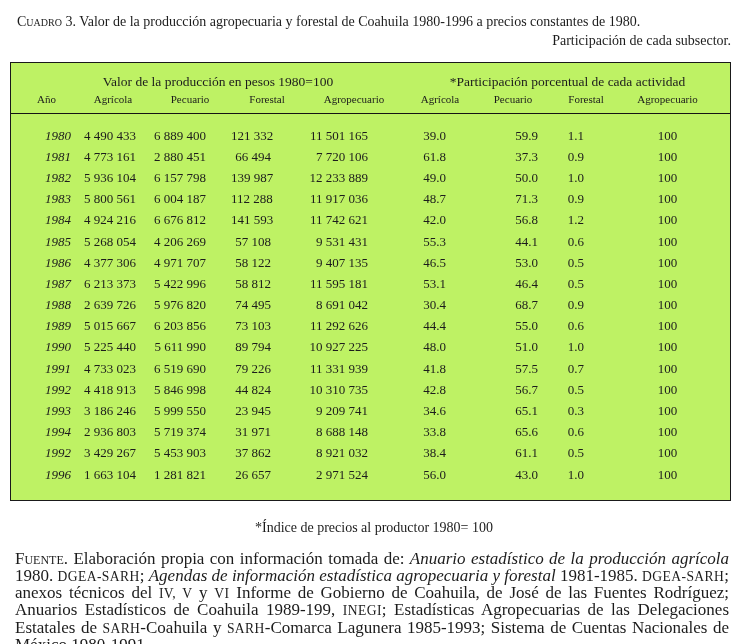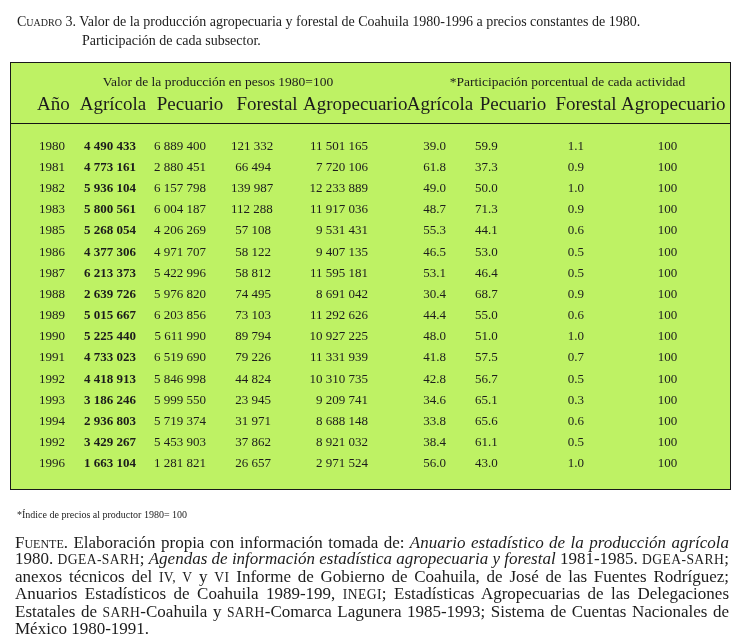--- a/index.html
+++ b/index.html
@@ -5,61 +5,61 @@
   html,body{margin:0;padding:0;}
   body{
     width:740px;height:644px;overflow:hidden;background:#ffffff;
     font-family:"Liberation Serif","DejaVu Serif",serif;color:#1c1c1c;
     position:relative;
   }
   .page{padding:12px 9px 0 10px;}
   
   .title{padding-left:7px;font-size:14px;line-height:19px;}
   .title .smallcaps{font-variant:small-caps;}
-  .title-line2{margin-left:65px;}
+  .title-line2{text-align:right;}
   
   .table-box{
     margin-top:12px;
     border:1.6px solid #1a1a1a;
     background:#bef264;
   }
   table{border-collapse:collapse;width:100%;table-layout:fixed;}
   th,td{font-weight:normal;padding:0;white-space:nowrap;overflow:visible;}
   
   col.c1{width:66px}col.c2{width:72px}col.c3{width:82px}col.c4{width:72px}
   col.c5{width:102px}col.c6{width:70px}col.c7{width:76px}col.c8{width:70px}
   col.c9{width:109px}
   
   tr.group-row th{
     font-size:13.5px;text-align:center;padding-top:11px;padding-bottom:1px;
   }
   tr.group-row th.group-left{transform:translateX(-23px);}
   
   tr.head-row th{
-    font-size:19px;text-align:center;padding-top:2px;padding-bottom:8px;
+    font-size:11px;text-align:center;padding-top:2px;padding-bottom:8px;
     border-bottom:1.8px solid #141414;
   }
   tr.head-row th:nth-child(1){text-align:left;padding-left:26px;}
   tr.head-row th:nth-child(9){padding-right:16px;}
   
   tbody td{font-size:13px;height:21.2px;vertical-align:middle;}
-  tbody td:nth-child(1){text-align:left;padding-left:28px;}
-  tbody td:nth-child(2){text-align:right;padding-right:13px;font-weight:bold;}
+  tbody td:nth-child(1){text-align:center;padding-left:28px;font-style:italic;}
+  tbody td:nth-child(2){text-align:right;padding-right:13px;}
   tbody td:nth-child(3){text-align:right;padding-right:25px;}
   tbody td:nth-child(4){text-align:right;padding-right:32px;}
   tbody td:nth-child(5){text-align:right;padding-right:37px;}
   tbody td:nth-child(6){text-align:right;padding-right:29px;}
-  tbody td:nth-child(7){padding-right:13px;}
+  tbody td:nth-child(7){text-align:right;padding-right:13px;}
   tbody td:nth-child(8){text-align:right;padding-right:37px;}
   tbody td:nth-child(9){text-align:center;padding-right:16px;}
   tbody tr:first-child td{padding-top:11px;}
   tbody tr:last-child td{padding-bottom:15px;}
   
   .footnote-index{
-    margin-top:19px;padding-left:7px;font-size:10px;
+    margin-top:19px;padding-left:7px;font-size:14px;text-align:center;
   }
   .source-note{
     margin-top:15px;padding-left:5px;width:714px;
     font-size:17px;line-height:16.4px;text-align:justify;
   }
   .italic{font-style:italic;}
   .sc{font-size:0.8em;letter-spacing:0.4px;}
   .smallcaps{font-variant:small-caps;}
 </style>
 </head>
@@ -142,20 +142,31 @@
             <td>5 800 561</td>
             <td>6 004 187</td>
             <td>112 288</td>
             <td>11 917 036</td>
             <td>48.7</td>
             <td>71.3</td>
             <td>0.9</td>
             <td>100</td>
           </tr>
           <tr>
+            <td>1984</td>
+            <td>4 924 216</td>
+            <td>6 676 812</td>
+            <td>141 593</td>
+            <td>11 742 621</td>
+            <td>42.0</td>
+            <td>56.8</td>
+            <td>1.2</td>
+            <td>100</td>
+          </tr>
+          <tr>
             <td>1985</td>
             <td>5 268 054</td>
             <td>4 206 269</td>
             <td>57 108</td>
             <td>9 531 431</td>
             <td>55.3</td>
             <td>44.1</td>
             <td>0.6</td>
             <td>100</td>
           </tr>

